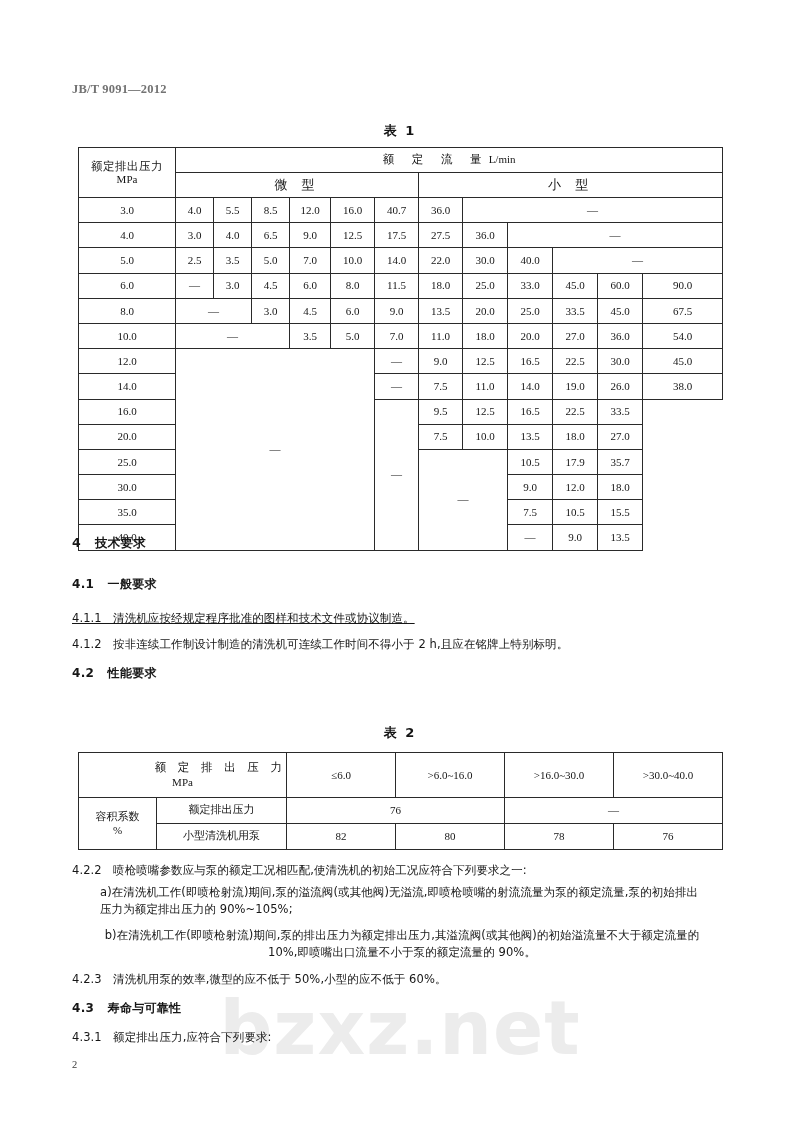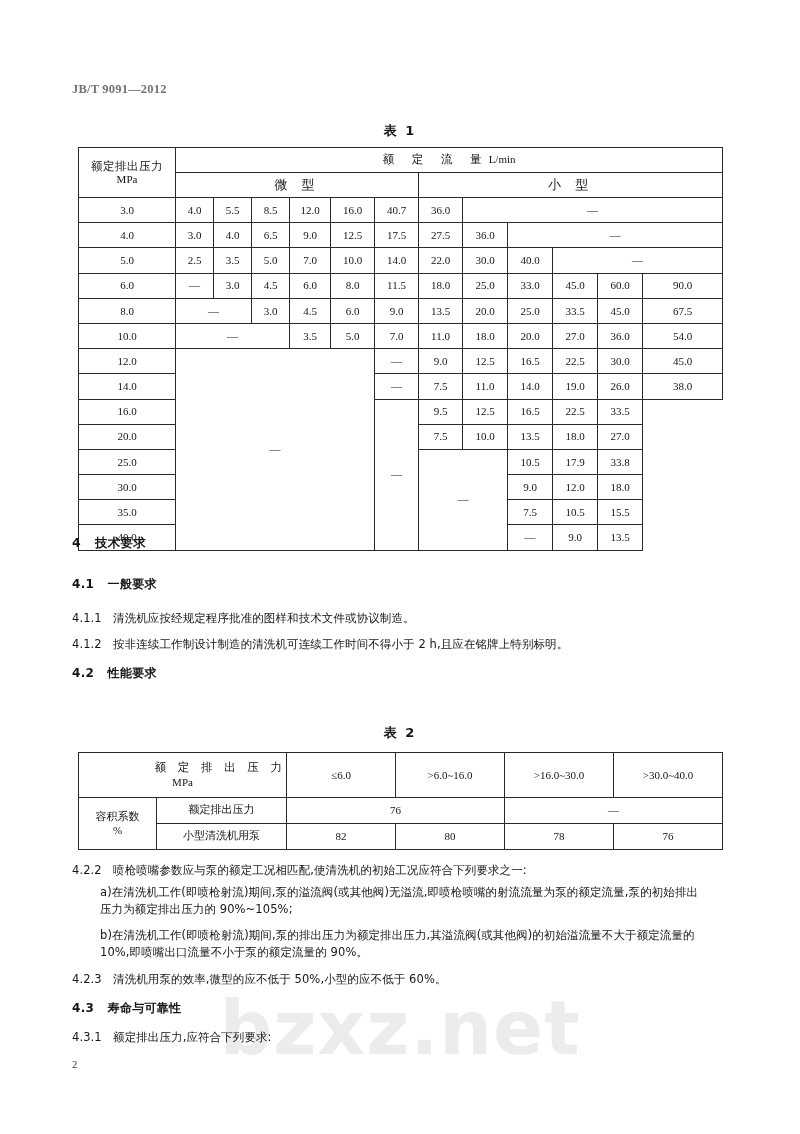--- a/index.html
+++ b/index.html
@@ -331,21 +331,21 @@
           <td>10.0</td>
           <td>13.5</td>
           <td>18.0</td>
           <td>27.0</td>
         </tr>
         <tr>
           <td>25.0</td>
           <td colspan="2" rowspan="4" class="dash">—</td>
           <td>10.5</td>
           <td>17.9</td>
-          <td>33.8</td>
+          <td>35.7</td>
         </tr>
         <tr>
           <td>30.0</td>
           <td>9.0</td>
           <td>12.0</td>
           <td>18.0</td>
         </tr>
         <tr>
           <td>35.0</td>
           <td>7.5</td>
@@ -356,21 +356,21 @@
           <td>40.0</td>
           <td class="dash">—</td>
           <td>9.0</td>
           <td>13.5</td>
         </tr>
       </tbody>
   </table>
 
   <div class="para h1-sec" style="left:72px; top:534px;">4   技术要求</div>
   <div class="para h2-sec" style="left:72px; top:575px;">4.1   一般要求</div>
-  <div class="para body-line" style="left:72px; top:610px;">4.1.1   清洗机应按经规定程序批准的图样和技术文件或协议制造。</div>
+  <div class="para body-line" style="left:72px; top:610px;text-decoration:underline;">4.1.1   清洗机应按经规定程序批准的图样和技术文件或协议制造。</div>
   <div class="para body-line" style="left:72px; top:636px;">4.1.2   按非连续工作制设计制造的清洗机可连续工作时间不得小于 2 h,且应在铭牌上特别标明。</div>
   <div class="para h2-sec" style="left:72px; top:664px;">4.2   性能要求</div>
 
   <div class="table-caption" style="position:absolute;left:0;right:0;top:724px;">表  2</div>
 
   <table class="doc-table" id="table2">
     <colgroup>
       <col style="width:78px">
         <col style="width:130px">
       <col style="width:109px">
@@ -403,20 +403,20 @@
         <td>82</td>
         <td>80</td>
         <td>78</td>
         <td>76</td>
       </tr>
     </tbody>
   </table>
 
   <div class="para body-line" style="left:72px; top:862px;">4.2.2   喷枪喷嘴参数应与泵的额定工况相匹配,使清洗机的初始工况应符合下列要求之一:</div>
   <div class="para body-line wrap-line" style="left:100px; top:884px; width:604px; text-indent:0;">a)在清洗机工作(即喷枪射流)期间,泵的溢流阀(或其他阀)无溢流,即喷枪喷嘴的射流流量为泵的额定流量,泵的初始排出压力为额定排出压力的 90%~105%;</div>
-  <div class="para body-line wrap-line" style="left:100px; top:927px; width:604px;">b)在清洗机工作(即喷枪射流)期间,泵的排出压力为额定排出压力,其溢流阀(或其他阀)的初始溢流量不大于额定流量的 10%,即喷嘴出口流量不小于泵的额定流量的 90%。</div>
+  <div class="para body-line wrap-line" style="left:100px; top:927px; width:604px;text-align:center;">b)在清洗机工作(即喷枪射流)期间,泵的排出压力为额定排出压力,其溢流阀(或其他阀)的初始溢流量不大于额定流量的 10%,即喷嘴出口流量不小于泵的额定流量的 90%。</div>
   <div class="para body-line" style="left:72px; top:971px;text-align:right;">4.2.3   清洗机用泵的效率,微型的应不低于 50%,小型的应不低于 60%。</div>
   <div class="para h2-sec" style="left:72px; top:999px;">4.3   寿命与可靠性</div>
   <div class="para body-line" style="left:72px; top:1029px;">4.3.1   额定排出压力,应符合下列要求:</div>
 
   <div class="page-num">2</div>
 
 </div>
 
 </body></html>

